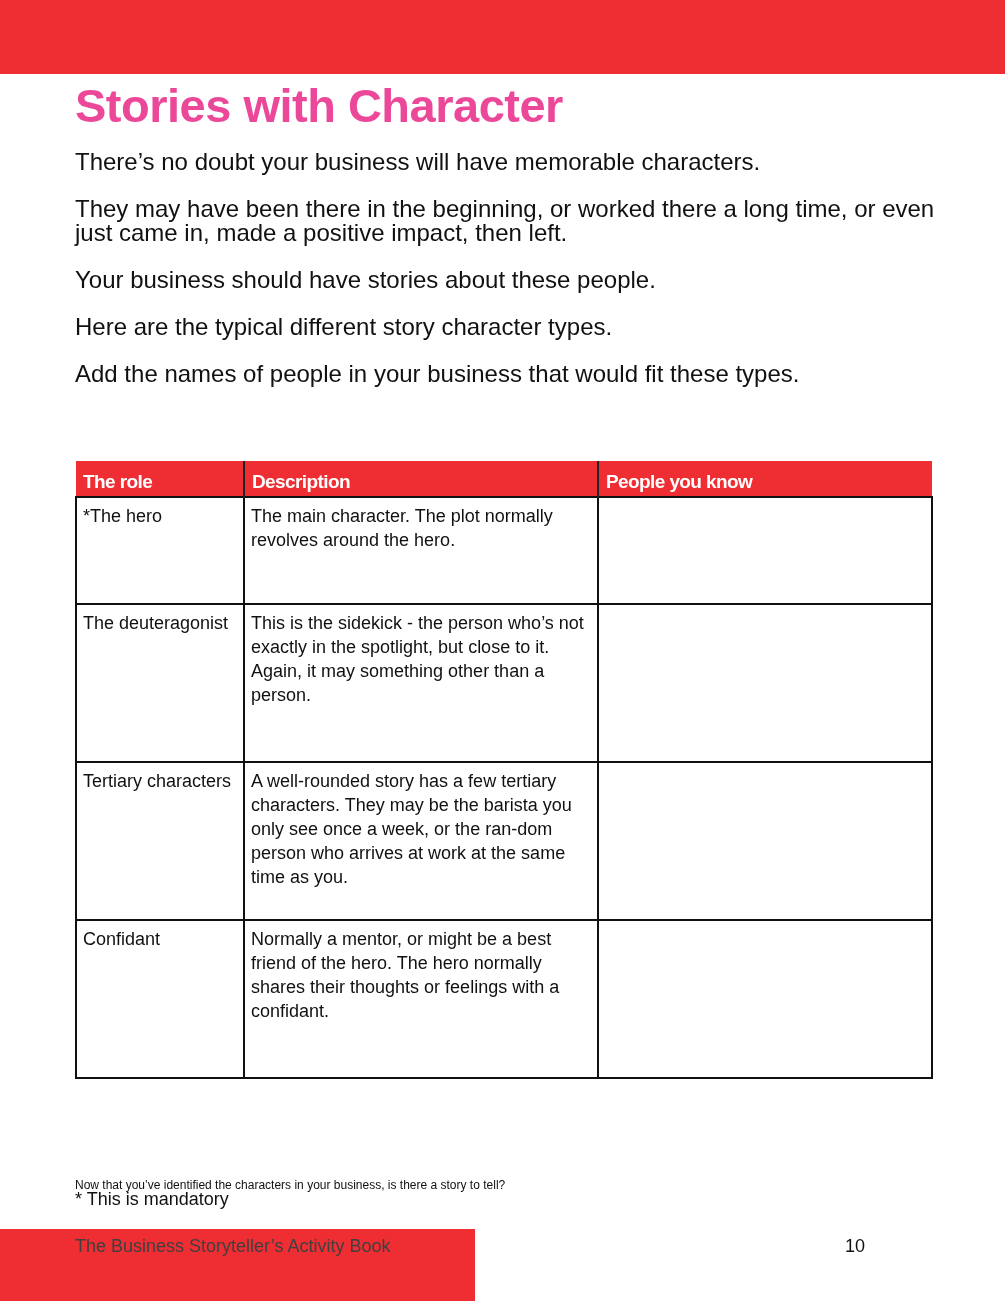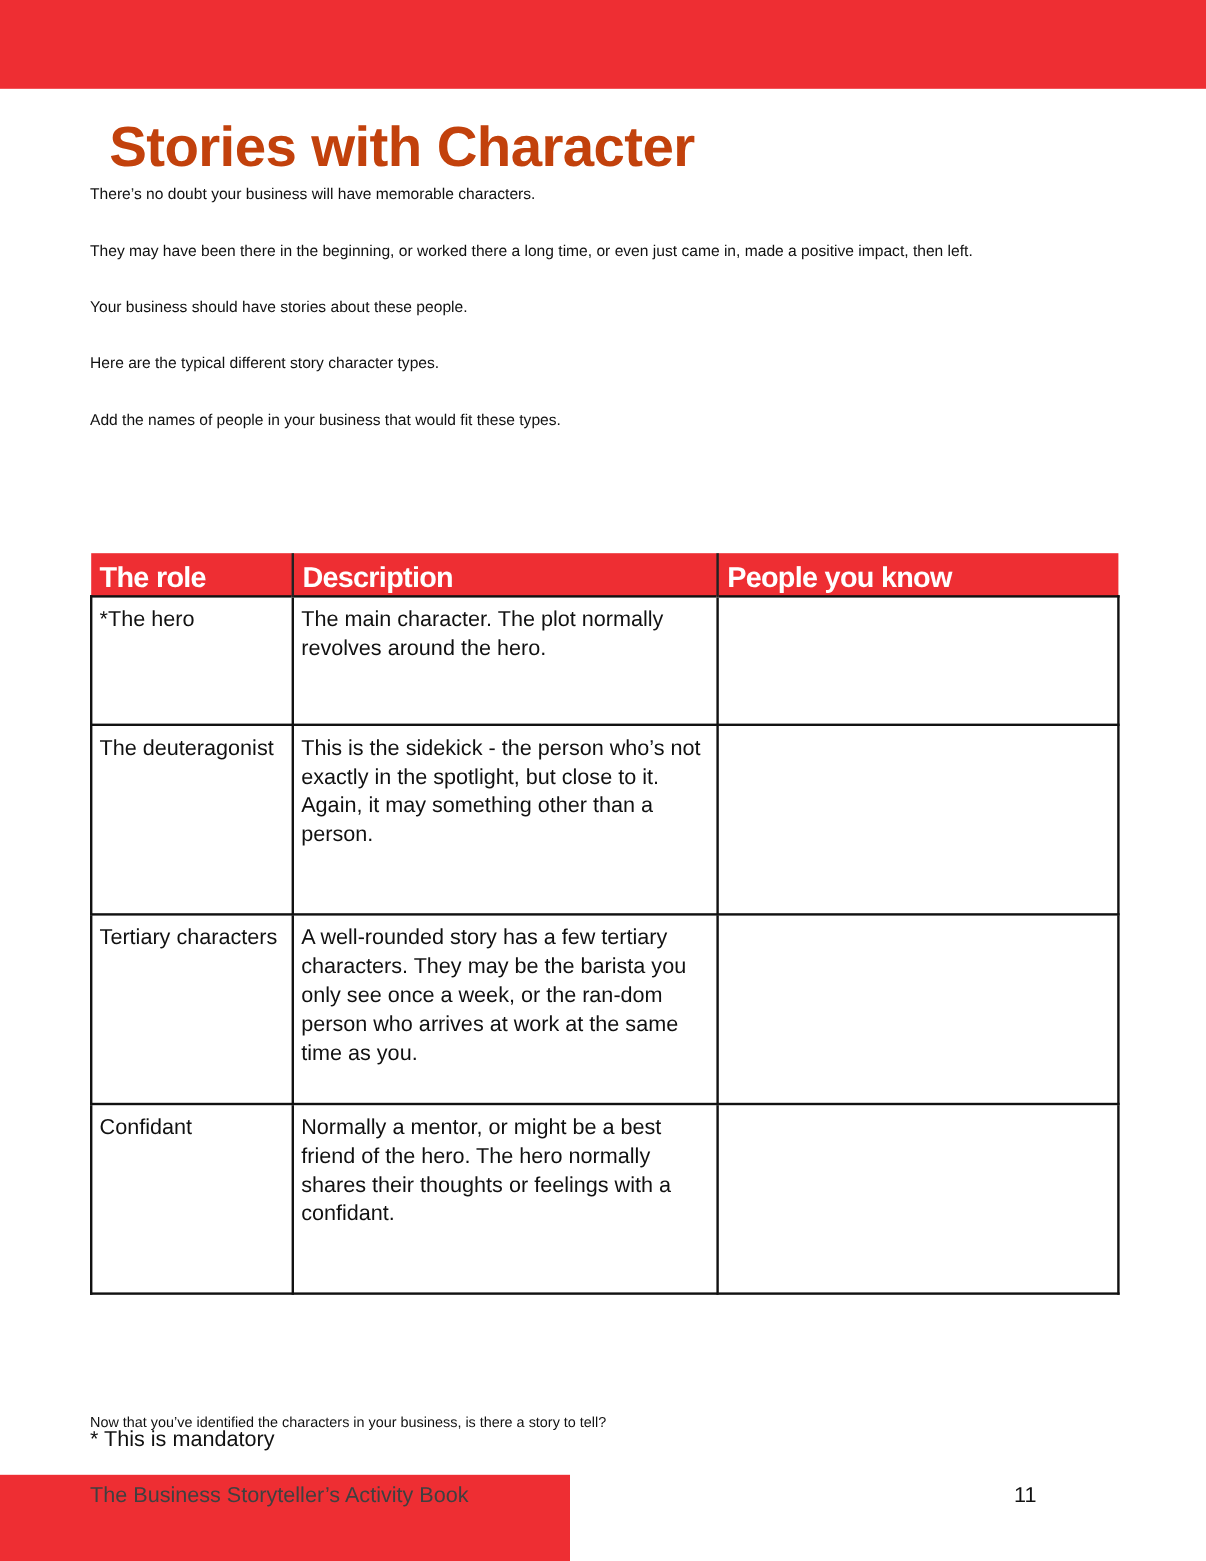--- a/index.html
+++ b/index.html
@@ -3,33 +3,33 @@
 <meta charset="utf-8">
 <style>
   html, body { margin: 0; padding: 0; }
   body {
     width: 1005px; height: 1301px; position: relative; background: #ffffff;
     font-family: "Liberation Sans", sans-serif; color: #111;
     overflow: hidden;
   }
   .top-bar { position: absolute; left: 0; top: 0; width: 1005px; height: 74px; background: #ee2e33; }
   .title {
-    position: absolute; left: 75px; top: 78px; margin: 16px;
-    font-size: 47px; font-weight: bold; letter-spacing: -0.5px; color: #c2410c;
+    position: absolute; left: 75px; top: 78px; margin: 0;
+    font-size: 47px; font-weight: bold; letter-spacing: -0.5px; color: #ec4899;
   }
   .intro { position: absolute; left: 75px; top: 150px; width: 860px; }
-  .intro p { margin: 0 0 23px 0; font-size: 13px; line-height: 24px; }
+  .intro p { margin: 0 0 23px 0; font-size: 24px; line-height: 24px; }
   table.chars {
     position: absolute; left: 75px; top: 461px; width: 856px;
     border-collapse: collapse; table-layout: fixed;
   }
   table.chars th {
     background: #ee2e33; color: #fff; text-align: left;
     font-family: "Liberation Sans", sans-serif; font-weight: bold;
-    font-size: 24px; letter-spacing: -0.6px; transform-origin: left;
+    font-size: 19px; letter-spacing: -0.6px; transform-origin: left;
     height: 36px; padding: 6px 7px 0 7px; box-sizing: border-box;
     border-left: 2px solid #222; vertical-align: middle;
   }
   table.chars th:first-child { border-left: none; }
   table.chars td {
     border: 2px solid #111; vertical-align: top;
     font-size: 18px; line-height: 24px; padding: 6px 6px 0 6px;
     height: 158px; box-sizing: border-box;
   }
   table.chars tr.row-0 td { height: 107px; }
@@ -91,13 +91,13 @@
       <td></td>
     </tr>
   </tbody>
 </table>
 
 <div class="note">* This is mandatory</div>
 <div class="closing">Now that you’ve identified the characters in your business, is there a story to tell?</div>
 
 <div class="footer-bar"></div>
 <div class="footer-title">The Business Storyteller’s Activity Book</div>
-<div class="page-number">11</div>
+<div class="page-number">10</div>
 
 </body></html>

